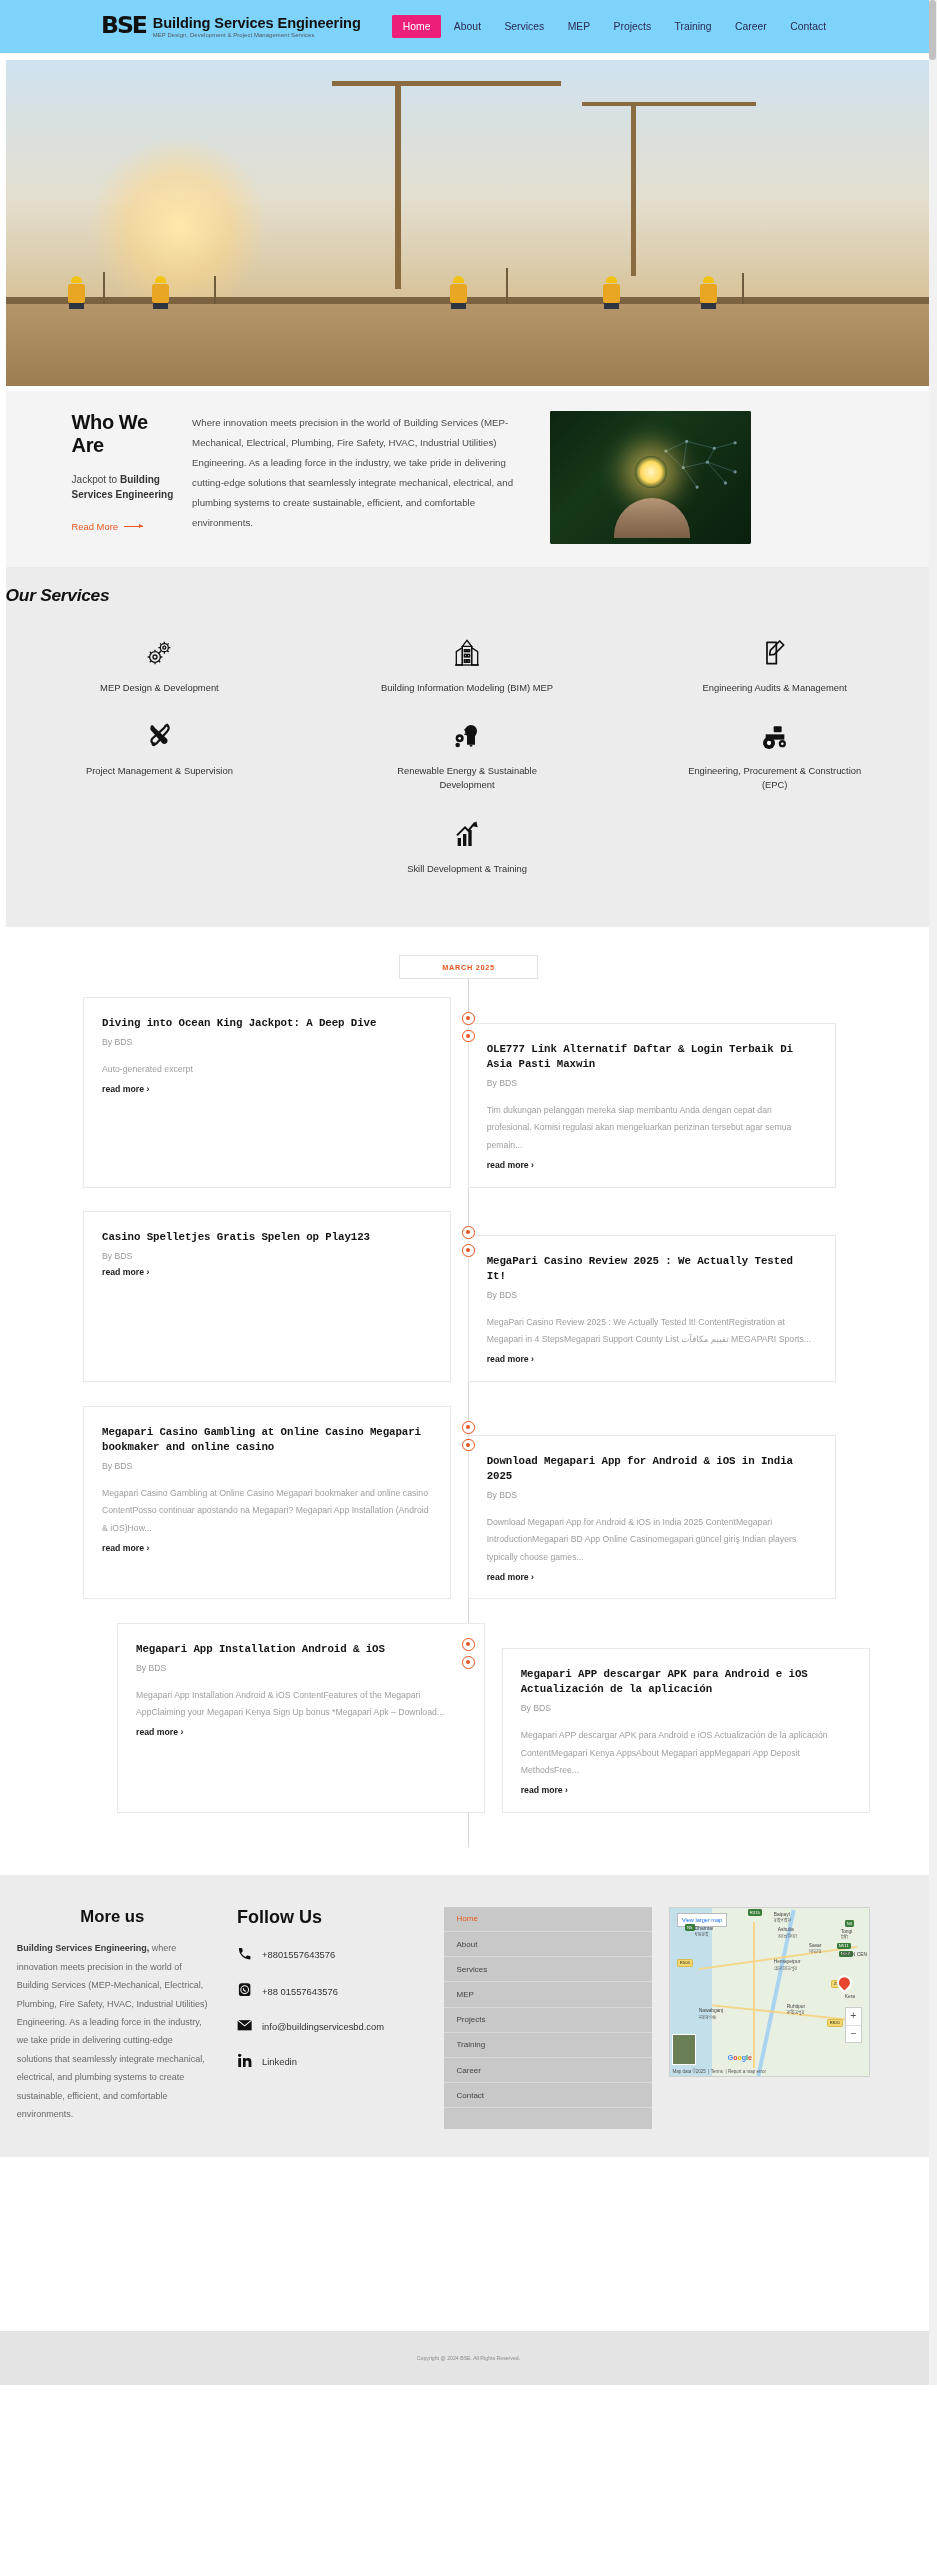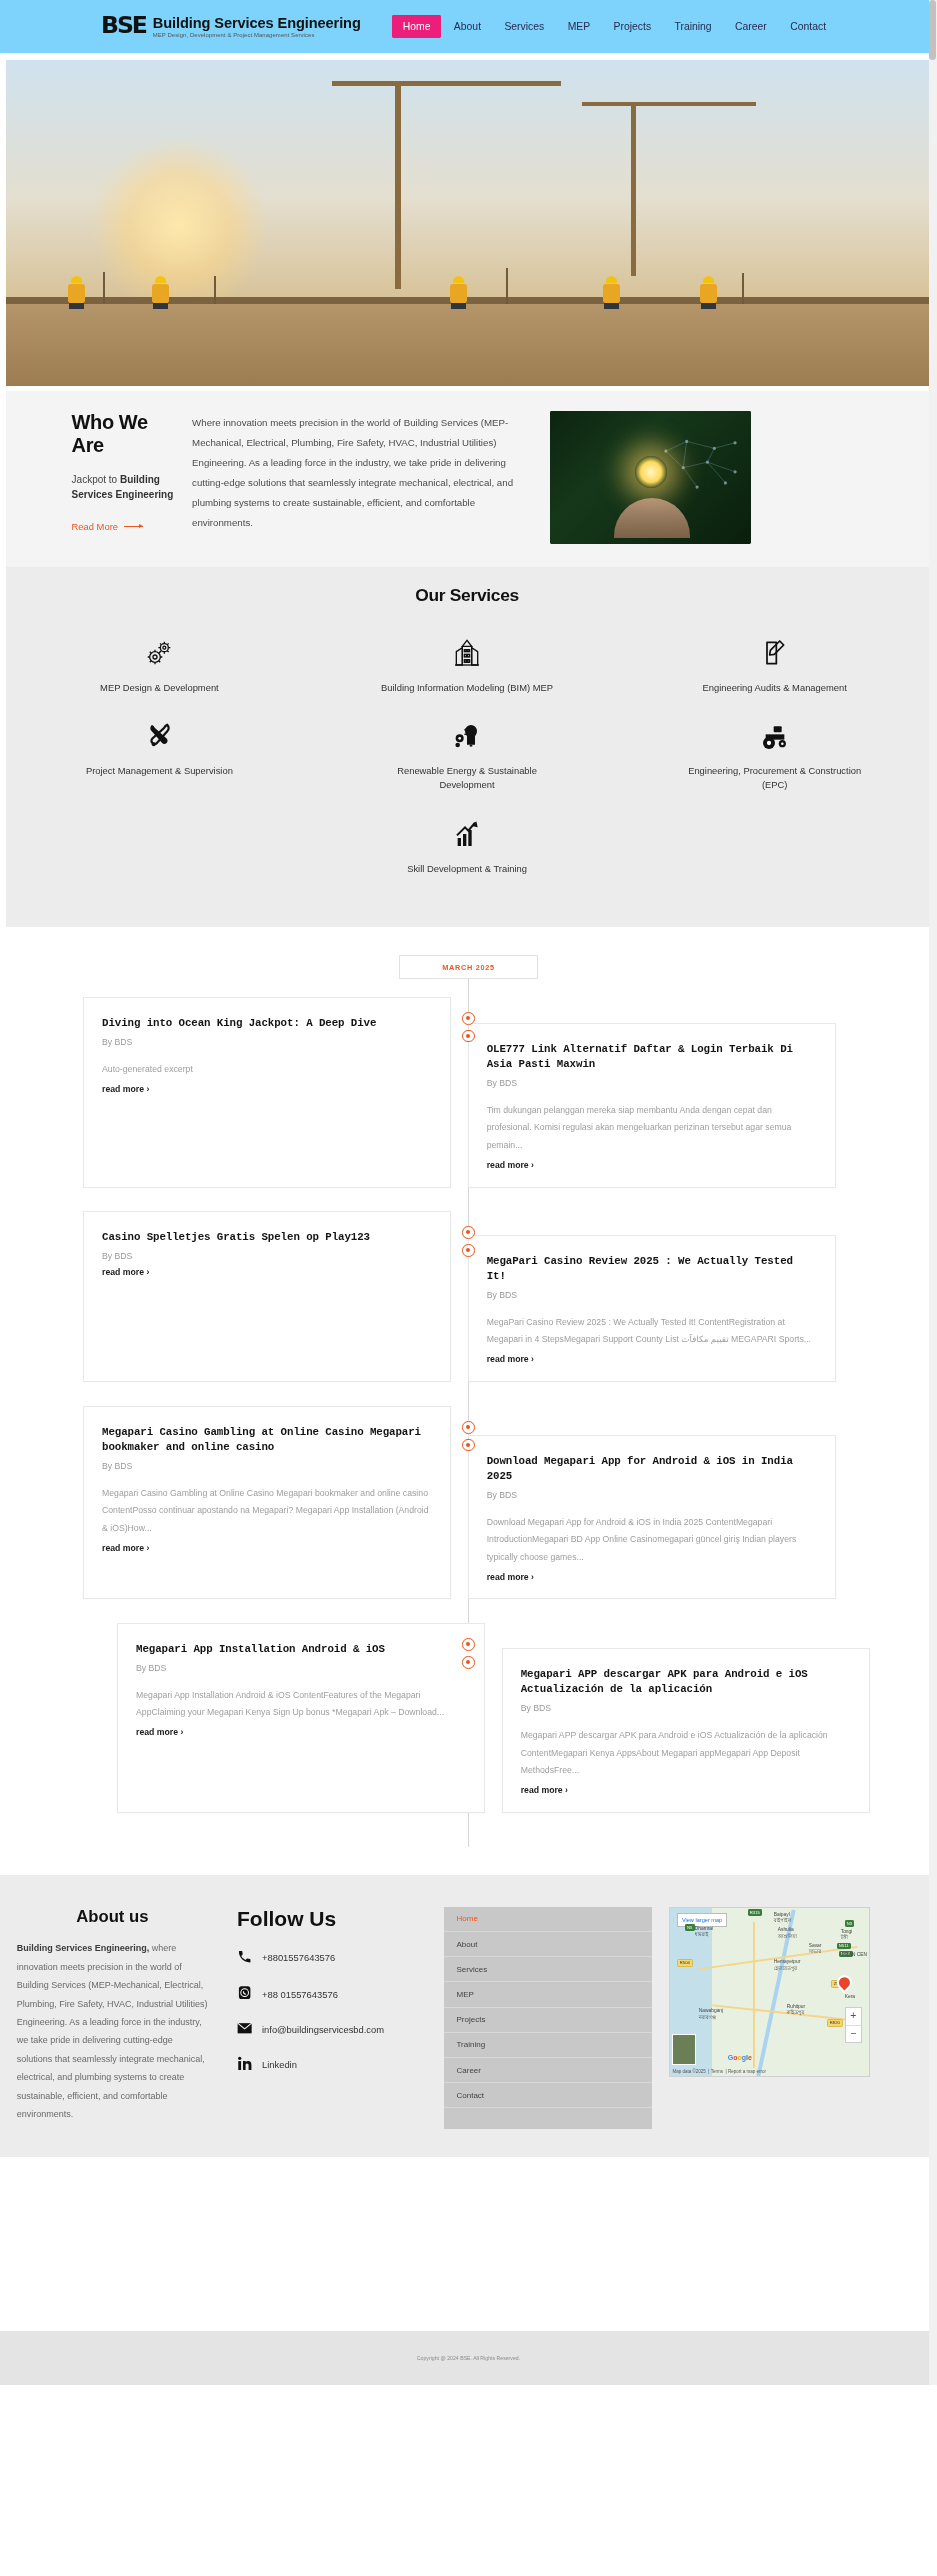--- a/index.html
+++ b/index.html
@@ -95,21 +95,21 @@
   .who-img .net{
     position:absolute;left:54%;top:20%;width:83px;height:60px;opacity:.55;
   }
   .who-img .hand{
     position:absolute;left:32%;bottom:5.6px;width:76px;height:40px;border-radius:38px 38px 0 0;
     background:linear-gradient(180deg,#caa184,#8d6a50);opacity:.85;
   }
 
   
   .services{width:923px;margin:0 0 0 5.6px;background:#ececec;padding:18px 0 28px 0;}
-  .services h2{text-align:center;font-size:17.4px;font-weight:bold;color:#111;letter-spacing:-0.3px;}
+  .services h2{font-size:17.4px;font-weight:bold;color:#111;letter-spacing:-0.3px;font-style:italic;}
   .svc-grid{display:flex;flex-wrap:wrap;margin-top:29px;}
   .svc{width:33.33%;display:flex;flex-direction:column;align-items:center;margin-bottom:23.6px;padding:0 21px;}
   .svc .ico{height:36px;display:flex;align-items:center;justify-content:center;}
   .svc .lbl{margin-top:9.7px;font-size:9.4px;color:#333;text-align:center;line-height:1.5;max-width:180px;}
   .svc-last{width:100%;display:flex;justify-content:center;}
   .svc-last .svc{width:33.33%;}
 
   
   .timeline{position:relative;width:937px;padding:28px 0 49px 0;background:#fff;}
   .tl-line{position:absolute;left:468px;top:49px;bottom:28px;width:1.4px;background:#d6d6d6;}
@@ -135,21 +135,21 @@
   }
   .dot:after{content:"";position:absolute;left:2.8px;top:2.8px;width:4.2px;height:4.2px;border-radius:50%;background:#e8571f;}
 
   
   .footer{width:937px;background:#ececec;padding:32px 0 28px 0;display:flex;}
   .f-about{width:208px;padding-left:16.7px;}
   .f-about h3{text-align:center;font-size:16.7px;font-weight:bold;color:#111;margin-bottom:12.5px;}
   .f-about p{font-size:9px;color:#6a6a6a;line-height:2.05;}
   .f-about p b{color:#3a3a3a;}
   .f-follow{width:229px;padding-left:29px;}
-  .f-follow h3{font-size:21px;font-weight:bold;color:#111;margin-bottom:18px;}
+  .f-follow h3{font-size:18px;font-weight:bold;color:#111;margin-bottom:18px;}
   .f-item{display:flex;align-items:center;gap:9.7px;margin-bottom:19.4px;}
   .f-item .t{font-size:9.4px;color:#333;}
   .f-menu{width:208px;background:#c8c8c8;margin-left:7px;height:222px;}
   .f-menu a{
     display:block;padding:7.6px 12.5px;font-size:8px;color:#444;text-decoration:none;
     border-bottom:0.7px solid #d8d8d8;
   }
   .f-menu a.active{color:#e8571f;}
   .f-map{
     width:201px;height:170px;margin-left:16.7px;position:relative;overflow:hidden;
@@ -424,21 +424,21 @@
           <div class="card left" style="margin-top: 0px; margin-left: 83px;"><h3>Megapari App Installation Android &amp; iOS</h3><div class="by">By BDS</div><div class="exc">Megapari App Installation Android &amp; iOS ContentFeatures of the Megapari AppClaiming your Megapari Kenya Sign Up bonus *Megapari Apk – Download...</div><a class="rm" href="#">read more ›</a></div>
           <div class="card right" style="margin-top: 25px; margin-left: 16.7px;"><h3>Megapari APP descargar APK para Android e iOS Actualización de la aplicación</h3><div class="by">By BDS</div><div class="exc">Megapari APP descargar APK para Android e iOS Actualización de la aplicación ContentMegapari Kenya AppsAbout Megapari appMegapari App Deposit MethodsFree...</div><a class="rm" href="#">read more ›</a></div>
           <div class="dot" style="top: 15.3px;"></div>
           <div class="dot" style="top: 33px;"></div>
         </div>
       </div>
   </div>
 
   <div class="footer">
     <div class="f-about">
-      <h3>About us</h3>
+      <h3>More us</h3>
       <p>
         <b>Building Services Engineering,</b><span> where innovation meets precision in the world of Building Services (MEP-Mechanical, Electrical, Plumbing, Fire Safety, HVAC, Industrial Utilities)  Engineering. As a leading force in the industry, we take pride in delivering cutting-edge solutions that seamlessly integrate mechanical, electrical, and plumbing systems to create sustainable, efficient, and comfortable environments.</span>
       </p>
     </div>
 
     <div class="f-follow">
       <h3>Follow Us</h3>
       <div id="follow-list">
           <div class="f-item">
             <span><svg width="15.3" height="15.3" viewBox="0 0 24 24" fill="#111">

